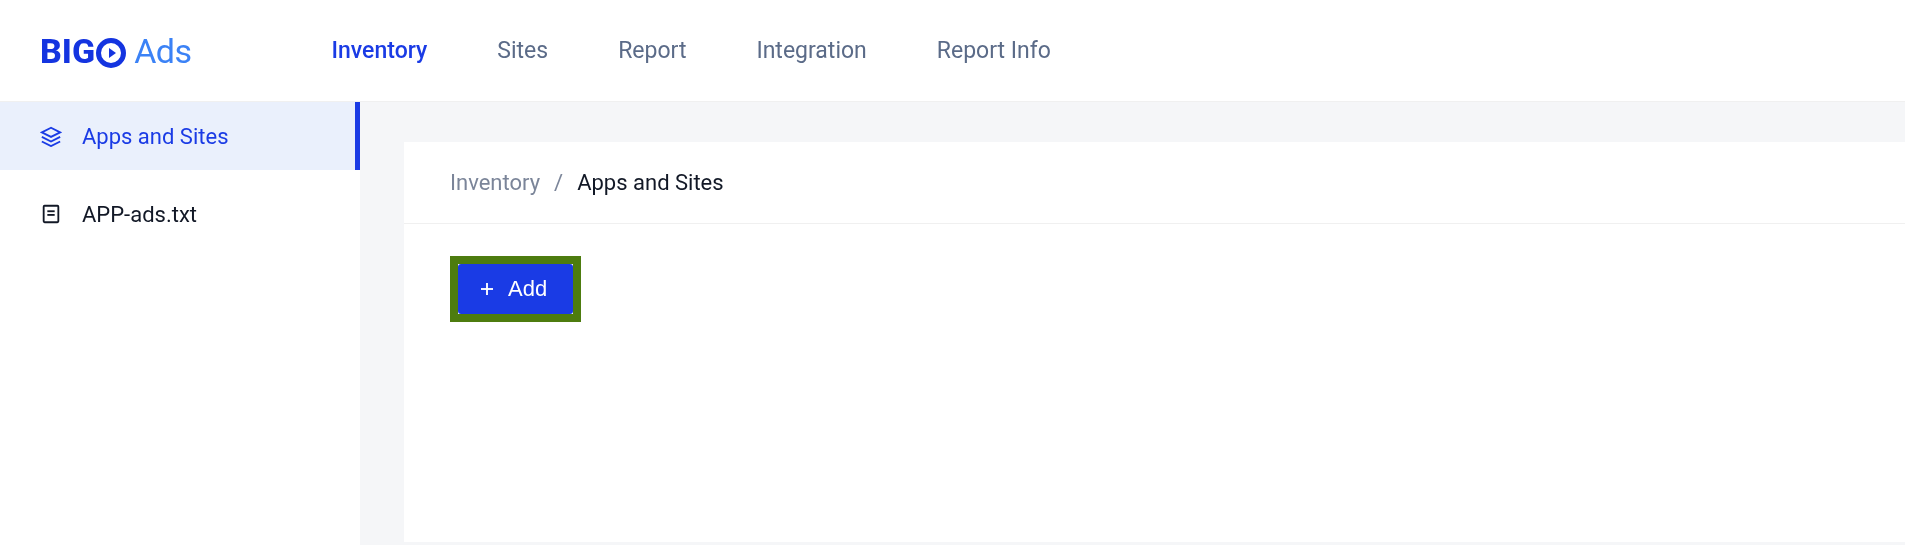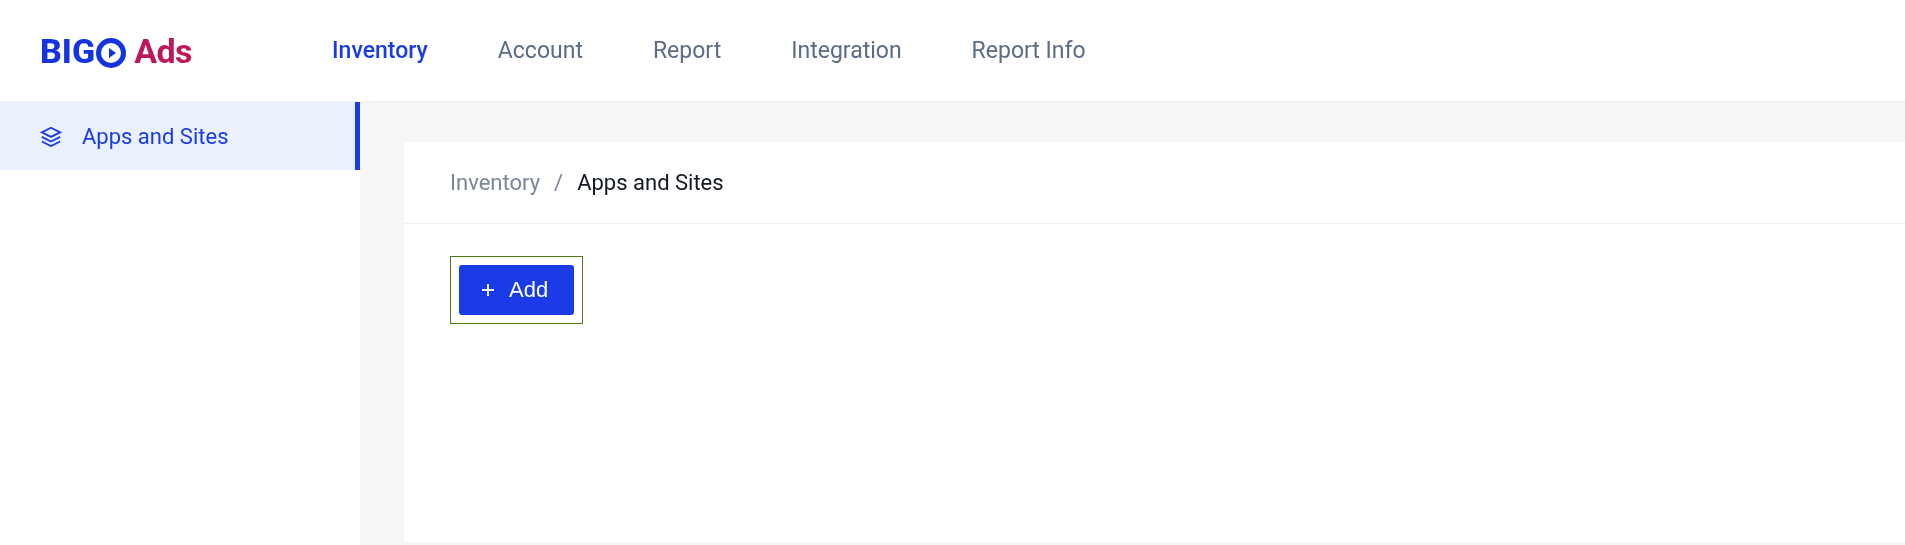--- a/index.html
+++ b/index.html
@@ -49,22 +49,22 @@
     .logo .oicon::after {
       content: "";
       width: 0;
       height: 0;
       border-left: 7px solid #1434e0;
       border-top: 5px solid transparent;
       border-bottom: 5px solid transparent;
       margin-left: 2px;
     }
     .logo .ads {
-      font-weight: 700;
-      color: #be185d;
+      font-weight: 400;
+      color: #3b82f6;
     }
 
     .topnav {
       display: flex;
       margin-left: 140px;
       gap: 70px;
     }
     .topnav-item {
       font-size: 23px;
       color: #5b6b88;
@@ -144,22 +144,22 @@
     }
     .breadcrumb .crumb-current {
       color: #121826;
     }
 
     .panel-body {
       padding: 32px 46px;
     }
     .add-highlight {
       display: inline-block;
-      border: 1px solid #4d7c0f;
-      padding: 8px;
+      border: 8px solid #4d7c0f;
+      padding: 0;
     }
     .add-button {
       display: inline-flex;
       align-items: center;
       justify-content: center;
       background: #1a3be5;
       color: #fff;
       border: none;
       border-radius: 3px;
       font-size: 22px;
@@ -179,21 +179,21 @@
   <div class="logo">
     <span class="bigo">
       <span>BIG</span>
         <span class="oicon"></span>
     </span>
     <span class="ads">Ads</span>
   </div>
 
   <nav class="topnav">
     <div class="topnav-item active">Inventory</div>
-    <div class="topnav-item">Account</div>
+    <div class="topnav-item">Sites</div>
     <div class="topnav-item">Report</div>
     <div class="topnav-item">Integration</div>
     <div class="topnav-item">Report Info</div>
   </nav>
 </div>
 
 <div class="layout">
 
   <aside class="sidebar">
 
@@ -201,20 +201,28 @@
       <svg viewBox="0 0 24 24" fill="none" stroke="#1a3be5" stroke-width="2">
         <polygon points="12 3 2 8 12 13 22 8 12 3"></polygon>
         <polyline points="2 13 12 18 22 13"></polyline>
         <polyline points="2 18 12 23 22 18"></polyline>
       </svg>
       <span>Apps and Sites</span>
     </div>
 
 
 
+    <div class="sidebar-item">
+      <svg viewBox="0 0 24 24" fill="none" stroke="#121826" stroke-width="2">
+        <rect x="4" y="3" width="16" height="18" rx="1"></rect>
+        <line x1="8" y1="9" x2="16" y2="9"></line>
+        <line x1="8" y1="13" x2="16" y2="13"></line>
+      </svg>
+      <span>APP-ads.txt</span>
+    </div>
 
   </aside>
 
   <main class="main">
     <div class="panel">
 
       <div class="breadcrumb">
         <span class="crumb-root">Inventory</span>
         <span class="sep">/</span>
         <span class="crumb-current">Apps and Sites</span>

